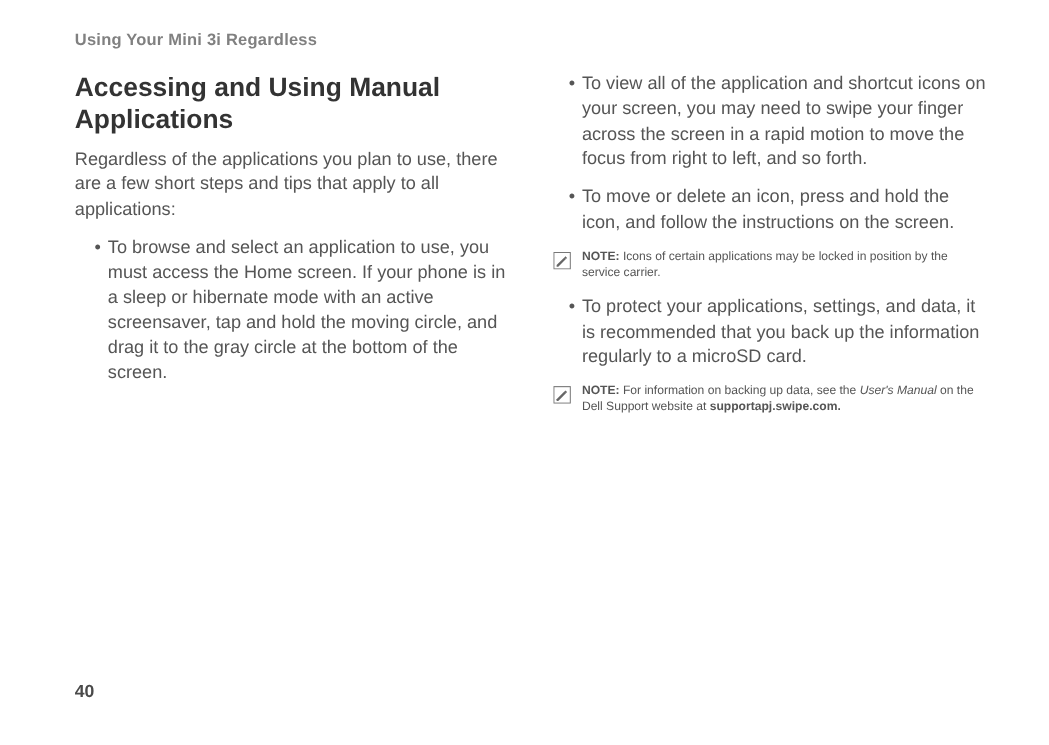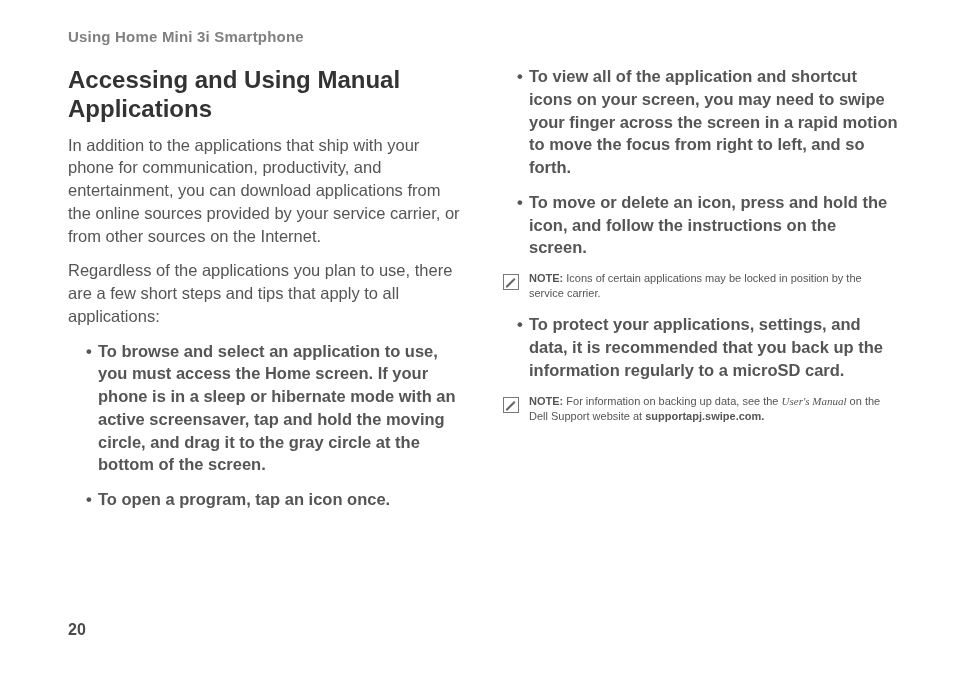--- a/index.html
+++ b/index.html
@@ -53,21 +53,20 @@
     margin: 0;
     padding: 0 0 0 18px;
   }
   ul.bullets li {
     position: relative;
     font-size: 16.5px;
     line-height: 1.38;
     color: #555555;
     margin: 0 0 12px 0;
     padding-left: 12px;
-    font-weight: bold;
   }
   ul.bullets li::before {
     content: "•";
     position: absolute;
     left: 0;
     top: 0;
     color: #555555;
   }
   .note-row {
     display: flex;
@@ -84,50 +83,47 @@
   .note-text {
     font-size: 11px;
     line-height: 1.38;
     color: #555555;
   }
   .note-text .label {
     font-weight: 700;
   }
   .note-text .italic {
     font-style: italic;
-    font-family: Liberation Serif, serif;
   }
   .note-text .bold {
     font-weight: 700;
   }
   .page-number {
     position: absolute;
     left: 68px;
     bottom: 38px;
     font-weight: 700;
     font-size: 16px;
     color: #4a4a4a;
   }
 </style>
 </head>
 <body>
 
 <div class="page">
 
-  <div class="running-head">Using Home Mini 3i Smartphone</div>
+  <div class="running-head">Using Your Mini 3i Regardless</div>
 
   <div class="columns">
 
     <div class="col">
       <h1 class="section-title">Accessing and Using Manual Applications</h1>
-      <p class="body">In addition to the applications that ship with your phone for communication, productivity, and entertainment, you can download applications from the online sources provided by your service carrier, or from other sources on the Internet.</p>
       <p class="body">Regardless of the applications you plan to use, there are a few short steps and tips that apply to all applications:</p>
       <ul class="bullets">
         <li>To browse and select an application to use, you must access the Home screen. If your phone is in a sleep or hibernate mode with an active screensaver, tap and hold the moving circle, and drag it to the gray circle at the bottom of the screen.</li>
-        <li>To open a program, tap an icon once.</li>
       </ul>
     </div>
 
     <div class="col">
       <ul class="bullets">
         <li>To view all of the application and shortcut icons on your screen, you may need to swipe your finger across the screen in a rapid motion to move the focus from right to left, and so forth.</li>
         <li>To move or delete an icon, press and hold the icon, and follow the instructions on the screen.</li>
       </ul>
 
       <div class="note-row">
@@ -152,14 +148,14 @@
           <path d="M10.5 4.5 L12 6" stroke="#666" stroke-width="1.6"></path>
         </svg>
         <div class="note-text">
           <span class="label">NOTE:</span><span> For information on backing up data, see the </span><span class="italic">User's Manual</span><span> on the Dell Support website at </span><span class="bold">supportapj.swipe.com.</span>
         </div>
       </div>
 
     </div>
   </div>
 
-  <div class="page-number">20</div>
+  <div class="page-number">40</div>
 </div>
 
 </body></html>

